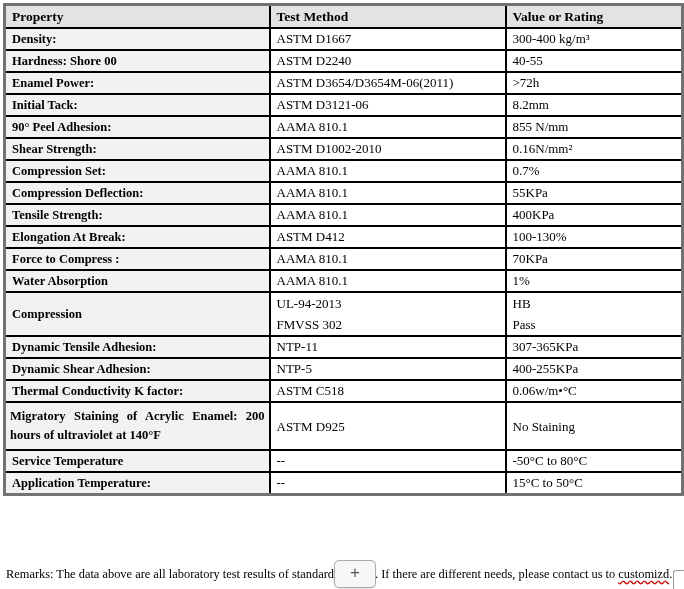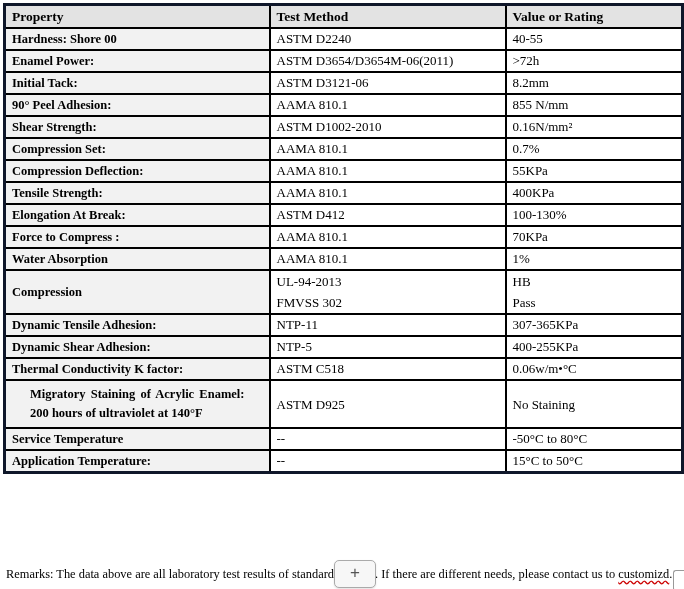--- a/index.html
+++ b/index.html
@@ -3,33 +3,33 @@
 <meta charset="utf-8">
 <style>
   html, body { margin:0; padding:0; overflow:hidden; }
   body {
     width:684px; height:589px; position:relative; background:#ffffff;
     font-family:"Liberation Serif","DejaVu Serif",serif; color:#000;
   }
   table.spec {
     position:absolute; left:3px; top:3px; width:678px;
     border-collapse:collapse; table-layout:fixed;
-    border:3px solid #0f172a;
+    border:3px solid #737373;
   }
   col.c1 { width:265px; } col.c2 { width:236px; } col.c3 { width:177px; }
   th, td {
     border:2px solid #000; padding:0 6px; vertical-align:middle;
     overflow:hidden; text-align:left;
   }
   th { background:#e3e3e3; font-size:13.5px; font-weight:bold; height:21px; }
   td { font-size:13px; height:20px; background:#fff; }
   td.prop { background:#f2f2f2; font-weight:bold; font-size:12.5px; }
   tr.tall td { height:42px; }
   tr.tall td .line { line-height:21px; }
-  td.justify { text-align:justify; line-height:19px; padding:2px 24px; }
+  td.justify { text-align:justify; line-height:19px; padding:2px 4px; }
   .remarks {
     position:absolute; left:6px; top:567px; width:674px;
     font-size:12.4px; white-space:nowrap;
   }
   .wavy {
     text-decoration:underline; text-decoration-style:wavy;
     text-decoration-color:#cc0000; text-underline-offset:2px;
   }
   .add-btn {
     position:absolute; left:334px; top:560px; width:40px; height:26px;
@@ -55,20 +55,29 @@
     </colgroup>
   <thead>
     <tr>
       <th>Property</th>
       <th>Test Method</th>
       <th>Value or Rating</th>
     </tr>
   </thead>
   <tbody id="spec-body">
       <tr>
+        <td class="prop">Density:</td>
+        <td>
+          <div class="line">ASTM D1667</div>
+        </td>
+        <td>
+          <div class="line">300-400 kg/m³</div>
+        </td>
+      </tr>
+      <tr>
         <td class="prop">Hardness: Shore 00</td>
         <td>
           <div class="line">ASTM D2240</div>
         </td>
         <td>
           <div class="line">40-55</div>
         </td>
       </tr>
       <tr>
         <td class="prop">Enamel Power:</td>

